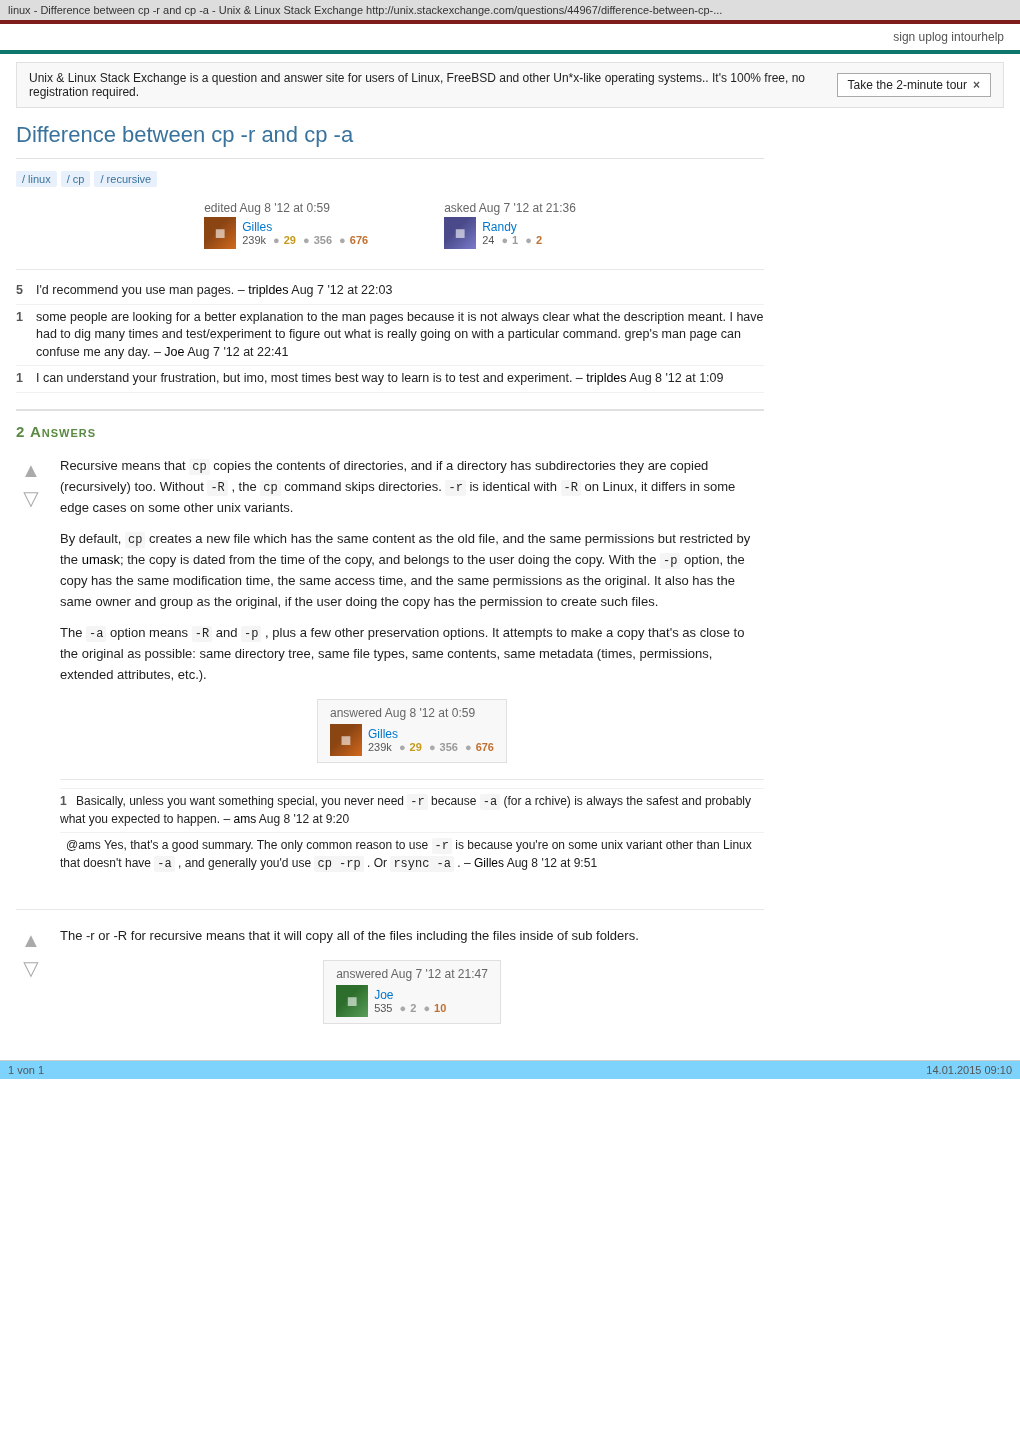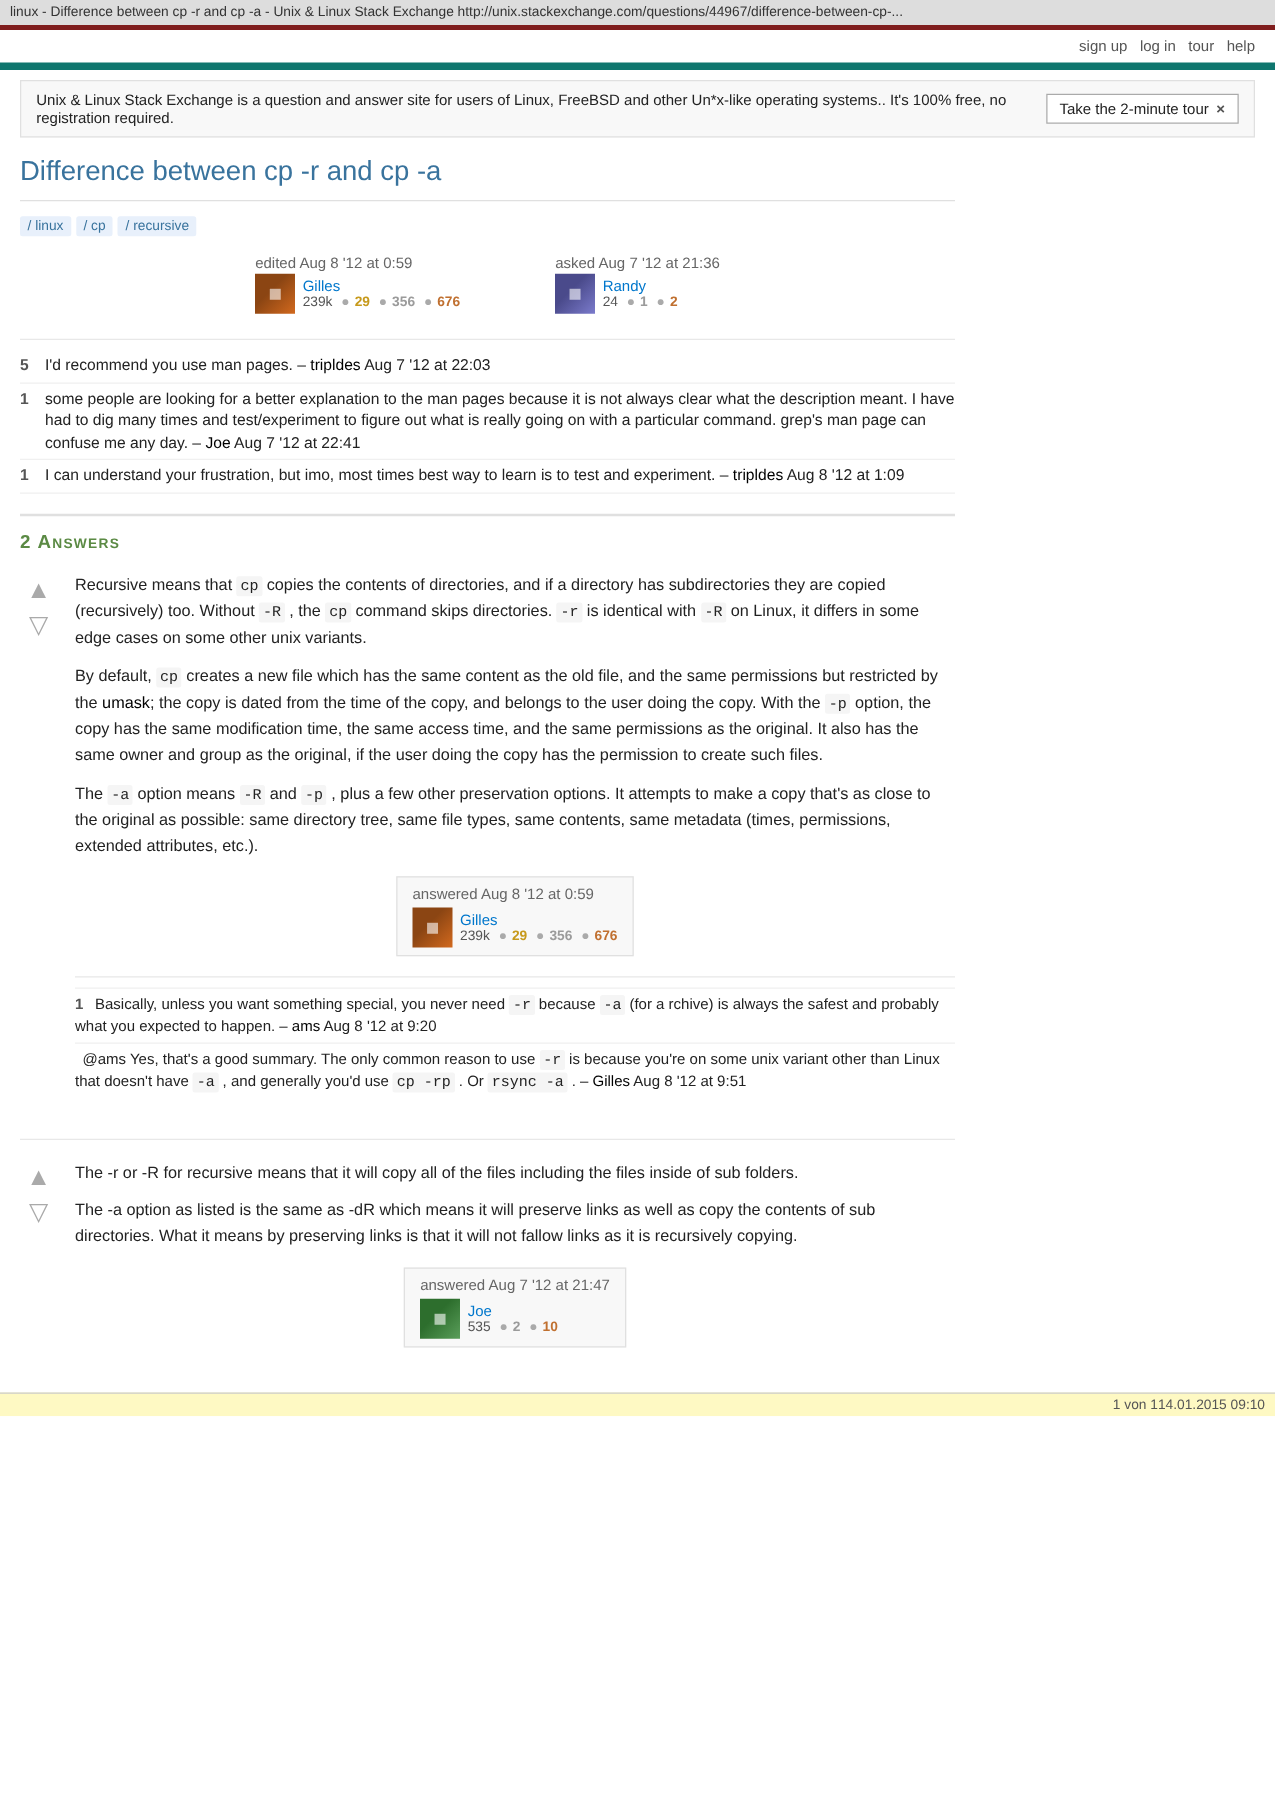--- a/index.html
+++ b/index.html
@@ -23,23 +23,22 @@
       overflow: hidden;
       text-overflow: ellipsis;
     }
 
     
     .site-header {
       display: flex;
       justify-content: flex-end;
       align-items: center;
       padding: 6px 16px;
-      border-bottom: 6px solid #0f766e;
-      font-size: 12px;
-      gap: 10px;
+      border-bottom: 4px solid #0f766e;
+      font-size: 12px;
     }
     .site-header a {
       color: #555;
       font-size: 12px;
     }
 
     
     .site-banner {
       background: #f8f8f8;
       border: 1px solid #e0e0e0;
@@ -251,26 +250,26 @@
       color: #555;
       margin: 4px 0;
     }
     .answer-content {
       flex: 1;
     }
 
     
     .browser-footer {
       border-top: 1px solid #ccc;
-      background: #fef9c3;
+      background: #7dd3fc;
       padding: 3px 8px;
       font-size: 11px;
       color: #555;
       display: flex;
-      justify-content: flex-end;
+      justify-content: space-between;
     }
     .answer-attribution {
       display: flex;
       justify-content: center;
       margin: 14px 0 16px 0;
     }
     .attribution-box {
       background: #f8f8f8;
       border: 1px solid #e0e0e0;
       padding: 6px 12px;
@@ -434,21 +433,20 @@
 
   <div class="vote-area">
     <div class="vote-column">
       <span class="vote-btn">▲</span>
       <span class="vote-count"></span>
       <span class="vote-btn">▽</span>
     </div>
     <div class="answer-content">
       <div class="answer-body">
         <p>The -r or -R for recursive means that it will copy all of the files including the files inside of sub folders.</p>
-        <p>The -a option as listed is the same as -dR which means it will preserve links as well as copy the contents of sub directories. What it means by preserving links is that it will not fallow links as it is recursively copying.</p>
       </div>
 
       <div class="answer-attribution">
         <div class="attribution-box">
           <span class="attr-time">answered Aug 7 '12 at 21:47</span>
           <div class="attr-user">
             <div class="avatar avatar-joe">
               <div class="avatar-inner">■</div>
             </div>
             <div>

